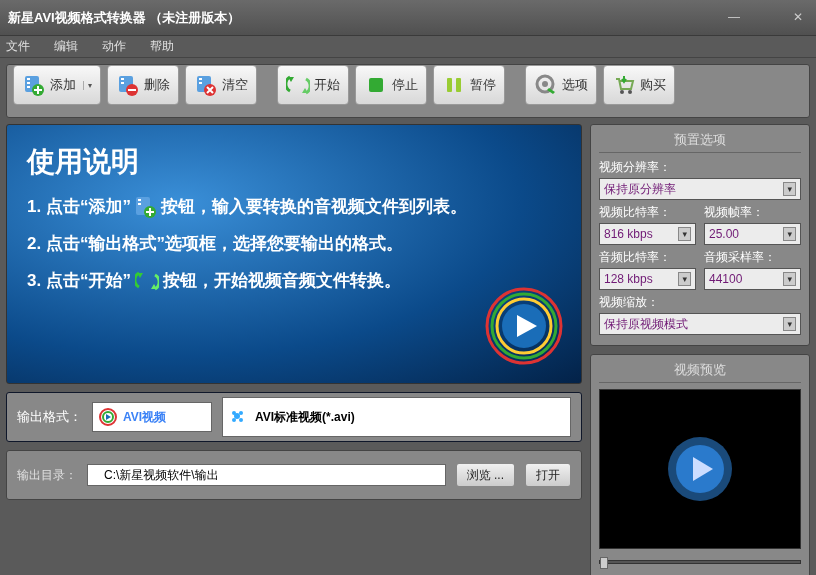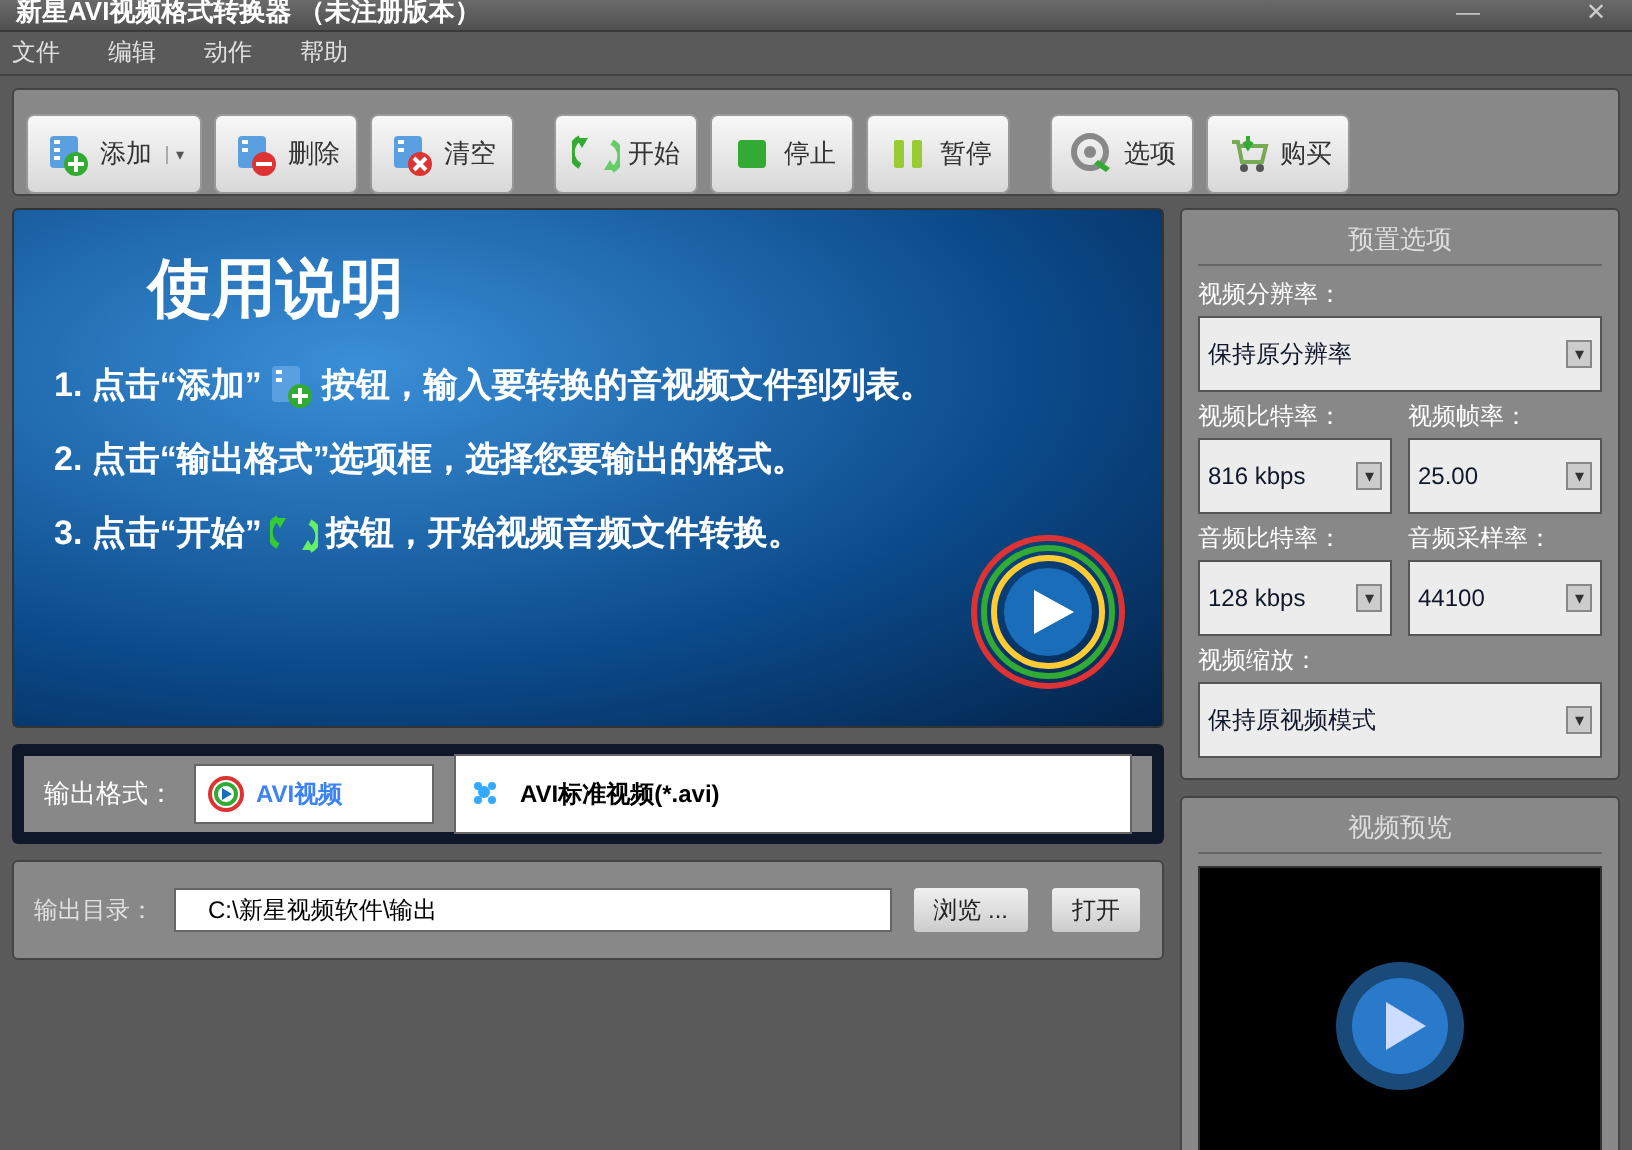--- a/index.html
+++ b/index.html
@@ -1,45 +1,45 @@
 <!DOCTYPE html>
 <html><head>
 <meta charset="utf-8">
 <style>
 * { box-sizing: border-box; margin: 0; padding: 0; }
 body { width: 816px; height: 575px; background: #5a5a5a; font-family: "Microsoft YaHei", sans-serif; font-size: 12px; color: #e0e0e0; overflow: hidden; }
-.titlebar { height: 16px; background: linear-gradient(#6a6a6a, #505050); display: flex; align-items: flex-end; padding: 0 8px; border-bottom: 1px solid #3a3a3a; gap: 40px; }
+.titlebar { height: 36px; background: linear-gradient(#6a6a6a, #505050); display: flex; align-items: center; padding: 0 8px; border-bottom: 1px solid #3a3a3a; gap: 40px; }
 .titlebar .title { color: #fff; font-weight: bold; font-size: 13px; flex: 1; }
 .titlebar .win-btn { width: 20px; height: 16px; margin-left: 4px; color: #ccc; text-align: center; cursor: pointer; }
 .menubar { height: 22px; background: #5a5a5a; display: flex; align-items: center; padding: 0 6px; gap: 24px; border-bottom: 1px solid #444; }
 .menubar span { color: #e0e0e0; cursor: pointer; }
-.toolbar { height: 54px; background: #888; border: 1px solid #444; margin: 6px; border-radius: 3px; display: flex; align-items: flex-end; padding: 0 6px; gap: 6px; }
+.toolbar { height: 54px; background: #888; border: 1px solid #444; margin: 6px; border-radius: 3px; display: flex; align-items: flex-start; padding: 0 6px; gap: 6px; }
 .tbtn { height: 40px; background: linear-gradient(#f8f8f8, #d8d8d8); border: 1px solid #999; border-radius: 4px; display: flex; align-items: center; padding: 0 8px; gap: 4px; cursor: pointer; color: #333; font-size: 13px; }
 .tbtn .ico { width: 24px; height: 24px; display: flex; align-items: center; justify-content: center; }
 .tbtn.split::after { content: "▾"; font-size: 8px; color: #555; margin-left: 3px; border-left: 1px solid #aaa; padding-left: 4px; }
 .tsep { width: 8px; }
 .main { display: flex; padding: 0 6px; gap: 8px; }
 .left { flex: 1; display: flex; flex-direction: column; gap: 8px; }
 .preview-panel { height: 260px; background: radial-gradient(ellipse at 30% 30%, #3a8fd8, #0b4a8a 60%, #032248); border: 1px solid #333; border-radius: 3px; padding: 18px 20px; position: relative; overflow: hidden; }
-.preview-panel h2 { font-size: 32px; color: #fff; font-weight: bold; margin-bottom: 14px; margin-left: 47px; }
+.preview-panel h2 { font-size: 28px; color: #fff; font-weight: bold; margin-bottom: 14px; }
 .preview-panel .step { font-size: 17px; color: #fff; margin: 14px 0; display: flex; align-items: center; font-weight: bold; }
 .preview-panel .step .sico { display: inline-flex; margin: 0 4px; }
 .play-circle { position: absolute; right: 18px; bottom: 18px; width: 78px; height: 78px; }
-.output-row { background: #888; border: 6px solid #0f172a; border-radius: 3px; height: 50px; display: flex; align-items: center; padding: 0 10px; gap: 10px; }
+.output-row { background: #888; border: 1px solid #0f172a; border-radius: 3px; height: 50px; display: flex; align-items: center; padding: 0 10px; gap: 10px; }
 .output-row .lbl { color: #fff; font-size: 13px; }
 .fmt-box { flex: 0 0 120px; height: 30px; background: #fff; border: 1px solid #666; display: flex; align-items: center; gap: 6px; padding: 0 6px; color: #3b82f6; font-size: 12px; font-weight: bold; }
 .fmt-box2 { flex: 1; height: 40px; background: #fff; border: 1px solid #666; display: flex; align-items: center; gap: 6px; padding: 0 6px; color: #000; font-size: 12px; font-weight: bold; }
 .dir-row { background: #888; border: 1px solid #444; border-radius: 3px; height: 50px; display: flex; align-items: center; padding: 0 10px; gap: 10px; }
 .dir-input { flex: 1; height: 22px; background: #fff; border: 1px solid #666; color: #000; padding: 0 16px; font-size: 12px; }
 .sbtn { height: 24px; padding: 0 10px; background: linear-gradient(#f0f0f0,#ccc); border: 1px solid #888; border-radius: 3px; color: #222; cursor: pointer; font-size: 12px; }
 .right { width: 220px; display: flex; flex-direction: column; gap: 8px; }
 .panel { background: #888; border: 1px solid #444; border-radius: 3px; padding: 6px 8px 10px; }
 .panel-title { text-align: center; color: #ddd; font-size: 13px; margin-bottom: 6px; border-bottom: 1px solid #666; padding-bottom: 3px; }
 .field-lbl { color: #fff; font-size: 12px; margin: 4px 0 2px; }
-.combo { width: 100%; height: 38px; background: #ececec; border: 1px solid #555; display: flex; align-items: center; justify-content: space-between; padding: 0 4px; color: #0f172a; font-size: 12px; cursor: pointer; }
+.combo { width: 100%; height: 22px; background: #ececec; border: 1px solid #555; display: flex; align-items: center; justify-content: space-between; padding: 0 4px; color: #701a75; font-size: 12px; cursor: pointer; }
 .combo::after { content: "▾"; font-size: 9px; color: #333; background: #ccc; padding: 1px 3px; border: 1px solid #888; }
 .row2 { display: flex; gap: 8px; }
 .row2 > div { flex: 1; }
 .vid-preview { height: 160px; background: #000; border: 1px solid #333; display: flex; align-items: center; justify-content: center; }
 .slider { height: 14px; display: flex; align-items: center; margin-top: 6px; }
 .slider .track { flex: 1; height: 4px; background: #555; border: 1px solid #333; position: relative; }
 .slider .thumb { position: absolute; left: 0; top: -4px; width: 8px; height: 12px; background: #ccc; border: 1px solid #666; }
 .pbtns { display: flex; gap: 5px; margin-top: 8px; justify-content: space-between; }
 .pbtn { width: 28px; height: 28px; border-radius: 50%; background: radial-gradient(circle at 30% 30%, #b0e0ff, #4aa8e8 60%, #1a6db8); border: 1px solid #2a5a8a; display: flex; align-items: center; justify-content: center; cursor: pointer; color: #fff; font-size: 11px; }
 svg { display: block; }

